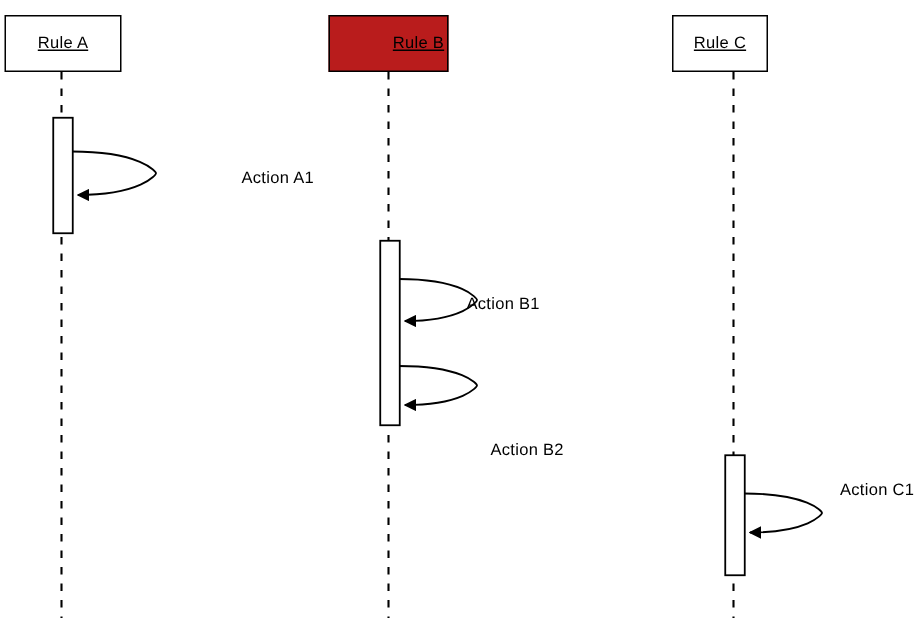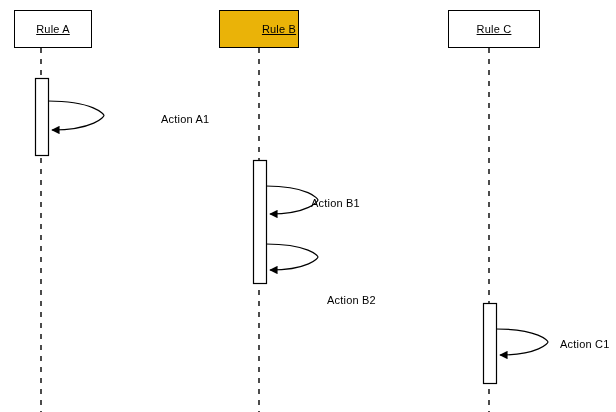--- a/index.html
+++ b/index.html
@@ -71,30 +71,30 @@
       </g>
     <g id="message-layer">
         <path d="M 48 101 C 93.91999999999999 101, 104 114.5, 104 115.5 C 104 116.5, 93.91999999999999 130, 52 130" fill="none" stroke="#000000" stroke-width="1.2" marker-end="url(#arrow-filled)"></path>
         <path d="M 266 186 C 308.64 186, 318 199, 318 200 C 318 201, 308.64 214, 270 214" fill="none" stroke="#000000" stroke-width="1.2" marker-end="url(#arrow-filled)"></path>
         <path d="M 266 244 C 308.64 244, 318 256, 318 257 C 318 258, 308.64 270, 270 270" fill="none" stroke="#000000" stroke-width="1.2" marker-end="url(#arrow-filled)"></path>
         <path d="M 496 329 C 538.64 329, 548 341, 548 342 C 548 343, 538.64 355, 500 355" fill="none" stroke="#000000" stroke-width="1.2" marker-end="url(#arrow-filled)"></path>
       </g>
   </svg>
 
   <div id="head-layer">
-      <div class="lifeline-head" style="left: 14px; top: 10px; width: 78px; height: 38px; background: rgb(255, 255, 255);">
+      <div class="lifeline-head" style="left: 3px; top: 10px; width: 78px; height: 38px; background: rgb(255, 255, 255);">
         <span class="lifeline-head-label">Rule A</span>
       </div>
-      <div class="lifeline-head" style="left: 219px; top: 10px; width: 80px; height: 38px; background: #eab308; padding-left: 40px;">
+      <div class="lifeline-head" style="left: 219px; top: 10px; width: 80px; height: 38px; background: #b91c1c; padding-left: 40px;">
         <span class="lifeline-head-label">Rule B</span>
       </div>
-      <div class="lifeline-head" style="left: 448px; top: 10px; width: 92px; height: 38px; background: rgb(255, 255, 255);">
+      <div class="lifeline-head" style="left: 448px; top: 10px; width: 64px; height: 38px; background: rgb(255, 255, 255);">
         <span class="lifeline-head-label">Rule C</span>
       </div>
     </div>
   <div id="label-layer">
       <div class="msg-label" style="left: 115px; top: 113px; margin-left: 46px;">Action A1</div>
       <div class="msg-label" style="left: 311px; top: 197px;">Action B1</div>
       <div class="msg-label" style="left: 327px; top: 254px; margin-top: 40px;">Action B2</div>
-      <div class="msg-label" style="left: 560px; top: 338px;">Action C1</div>
+      <div class="msg-label" style="left: 560px; top: 321px;">Action C1</div>
     </div>
 
 </div>
 
 </body></html>

